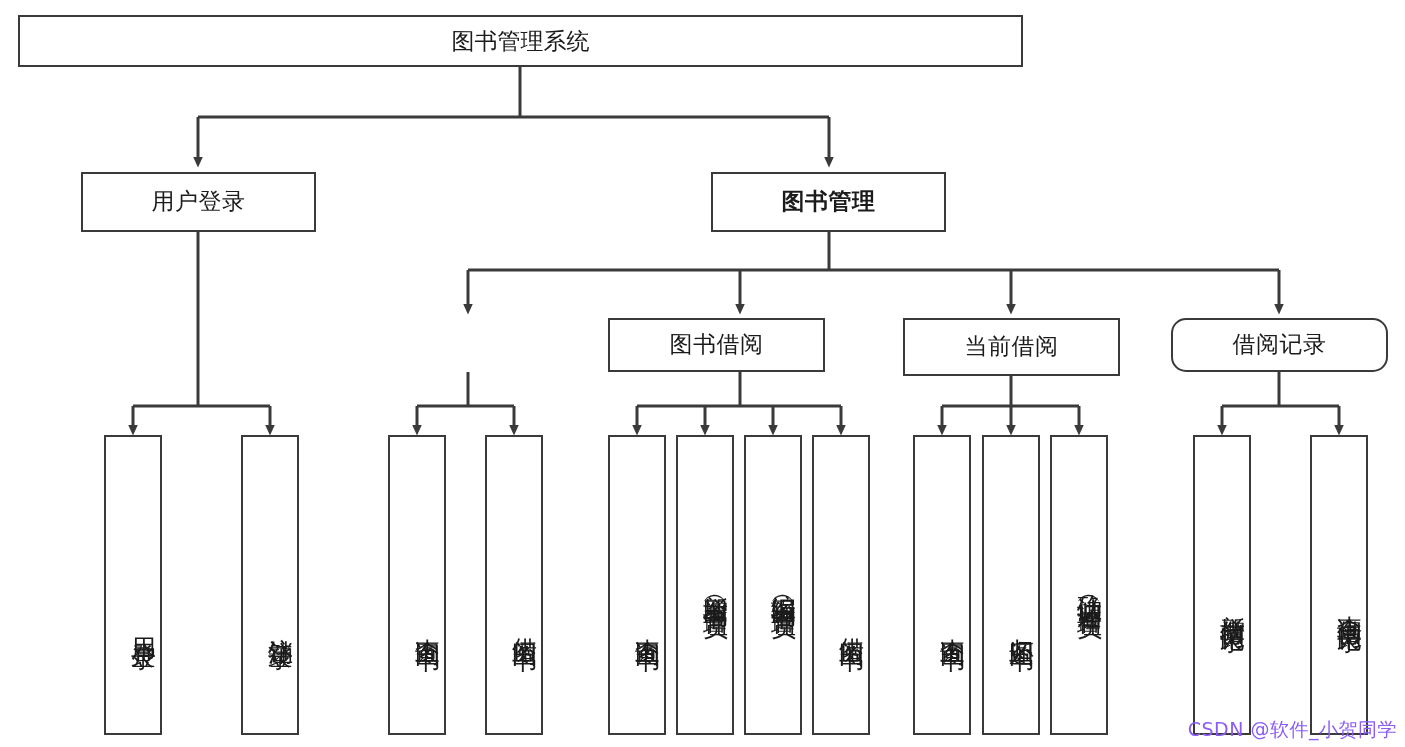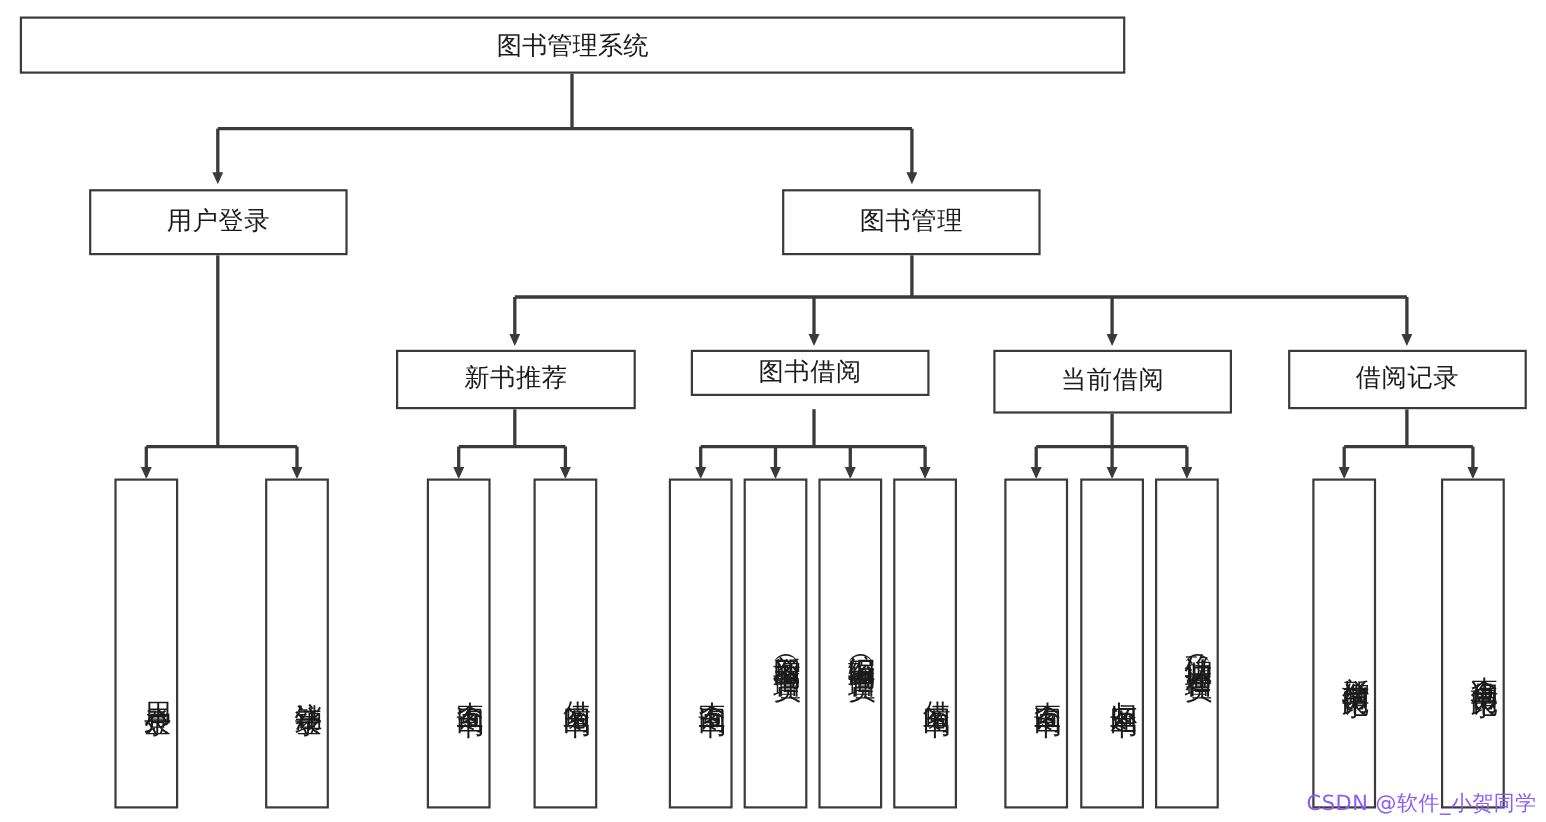--- a/index.html
+++ b/index.html
@@ -126,34 +126,31 @@
     </g>
   </svg>
 
   <div class="node root" style="left:18px; top:15px; width:1005px; height:52px;">
     <span>图书管理系统</span>
   </div>
 
   <div class="node h" style="left:81px; top:172px; width:235px; height:60px;">
     <span>用户登录</span>
   </div>
-  <div class="node h" style="left:711px; top:172px; width:235px; height:60px;">
+  <div class="node h" style="left:711px; top:172px; width:235px; height:60px;font-weight:bold;">
     <span>图书管理</span>
   </div>
 
-  <div class="node h" style="left:360px; top:318px; width:218px; height:54px;">
-    <span>新书推荐</span>
-  </div>
-  <div class="node h" style="left:628px; top:318px; width:217px; height:42px;">
+  <div class="node h" style="left:608px; top:318px; width:217px; height:54px;">
     <span>图书借阅</span>
   </div>
   <div class="node h" style="left:903px; top:318px; width:217px; height:58px;">
     <span>当前借阅</span>
   </div>
-  <div class="node h" style="left:1171px; top:318px; width:217px; height:54px;">
+  <div class="node h" style="left:1171px; top:318px; width:217px; height:54px;border-radius:15px;">
     <span>借阅记录</span>
   </div>
 
   <div class="node v" style="left:104px; top:435px; width:58px; height:300px; padding-top:78px;">
     <span class="vtext">用户登录</span>
   </div>
   <div class="node v" style="left:241px; top:435px; width:58px; height:300px; padding-top:78px;">
     <span class="vtext">注销登录</span>
   </div>
 

